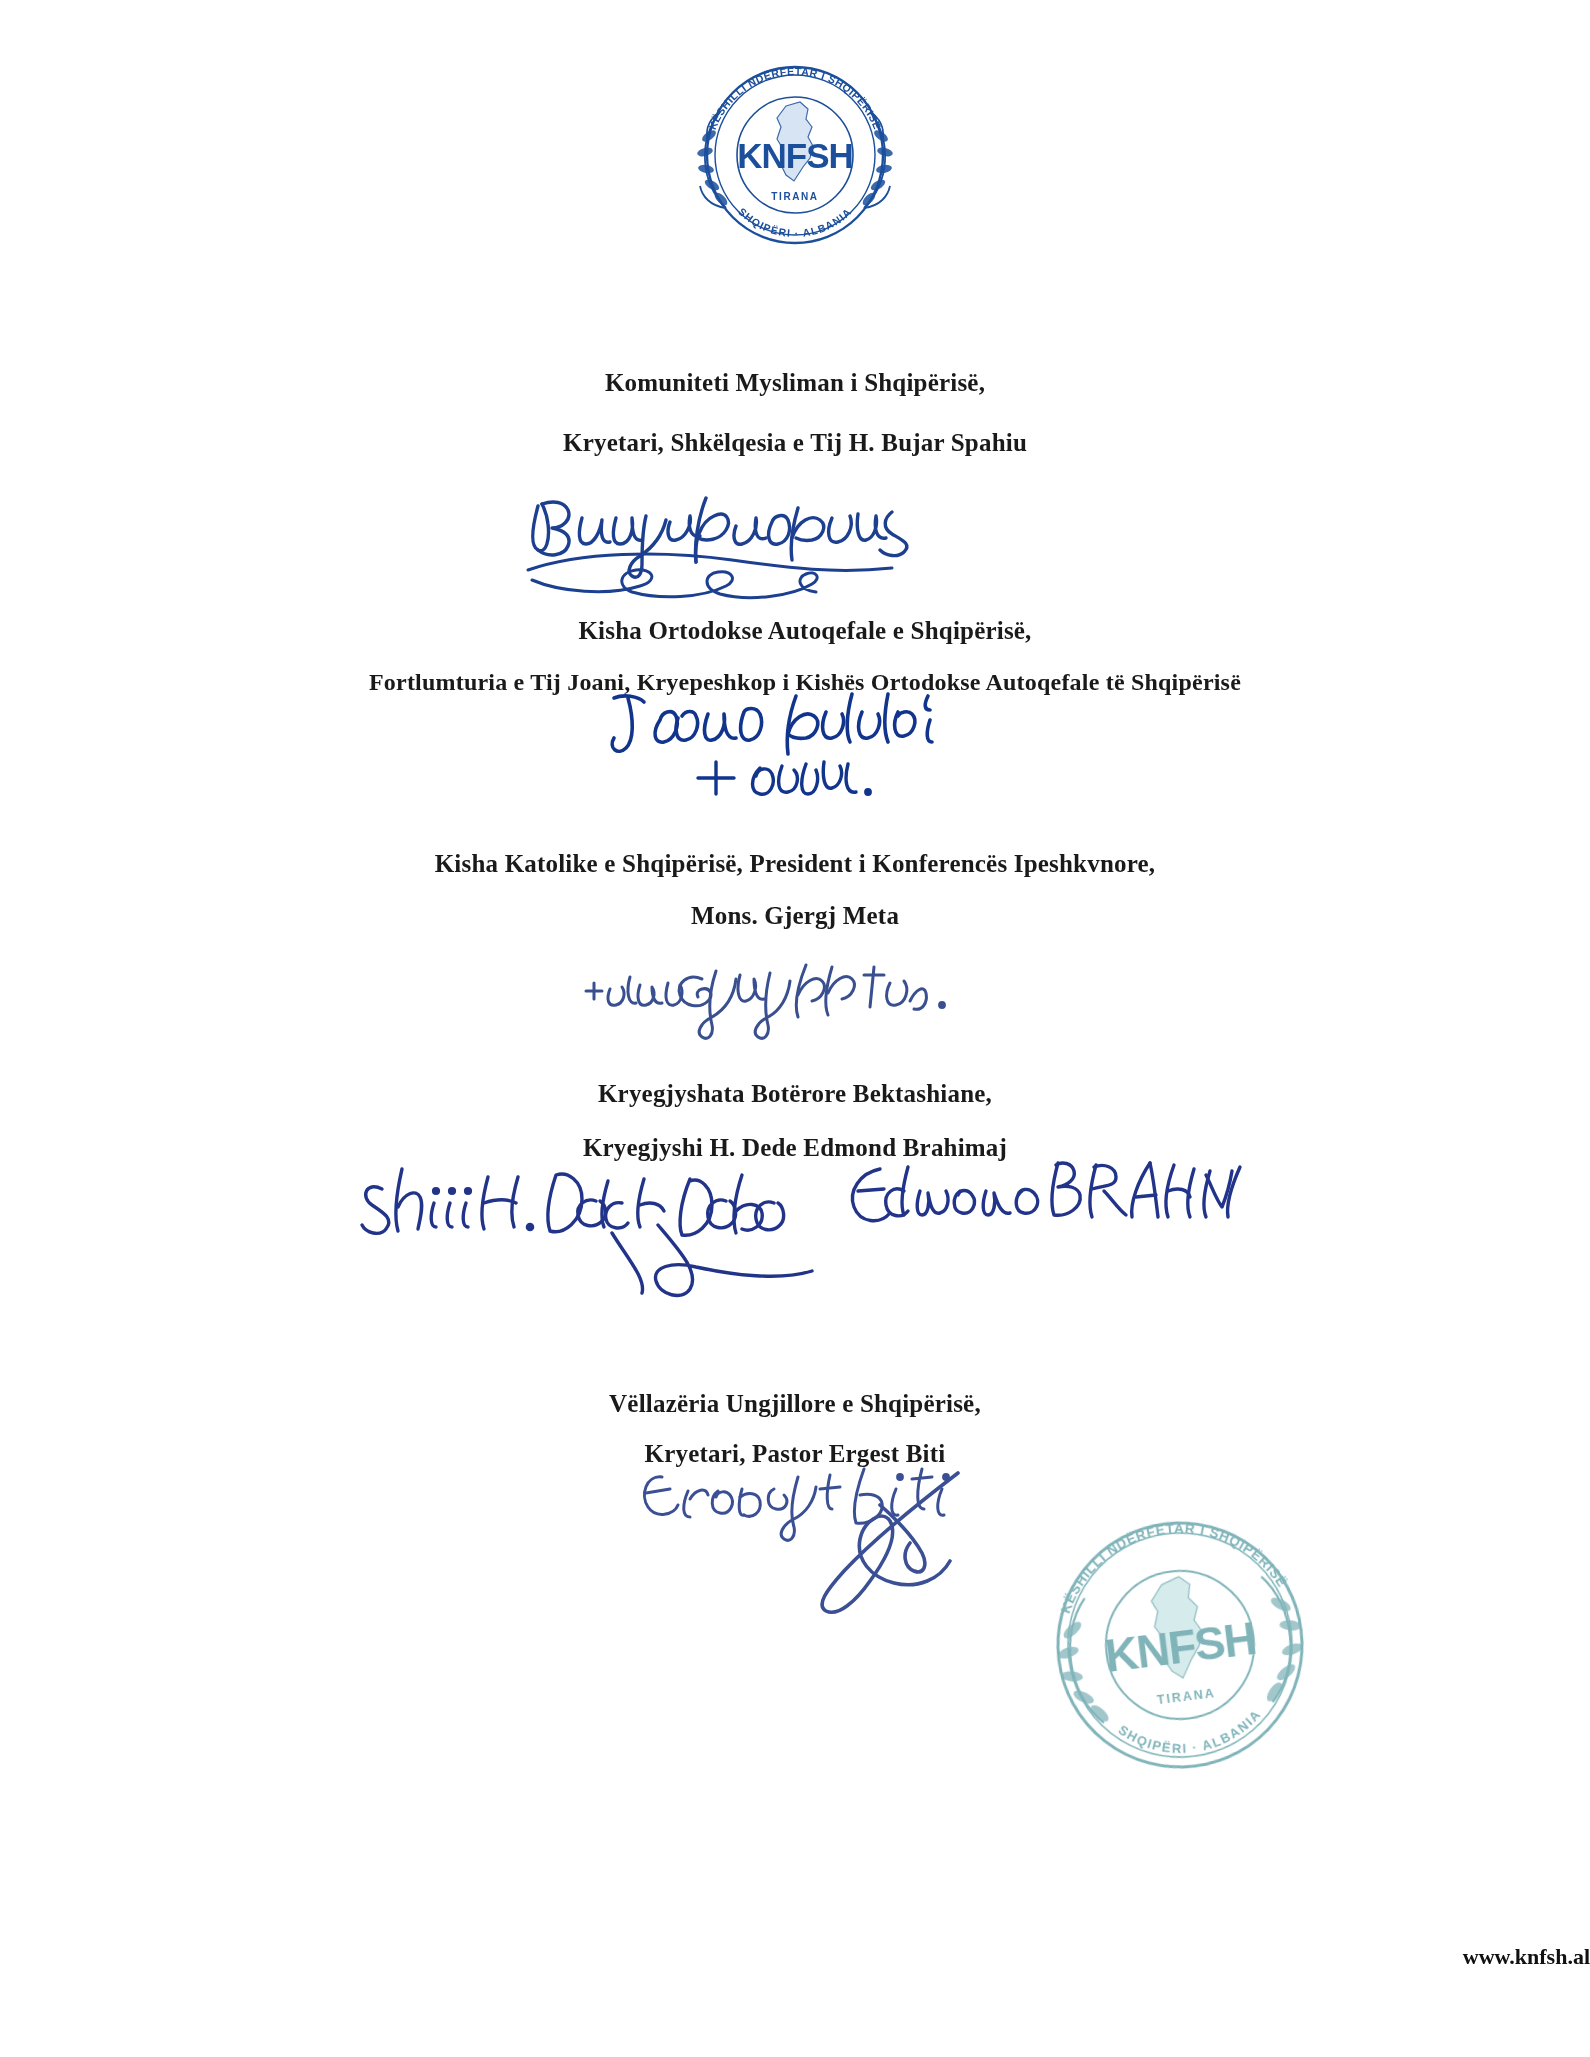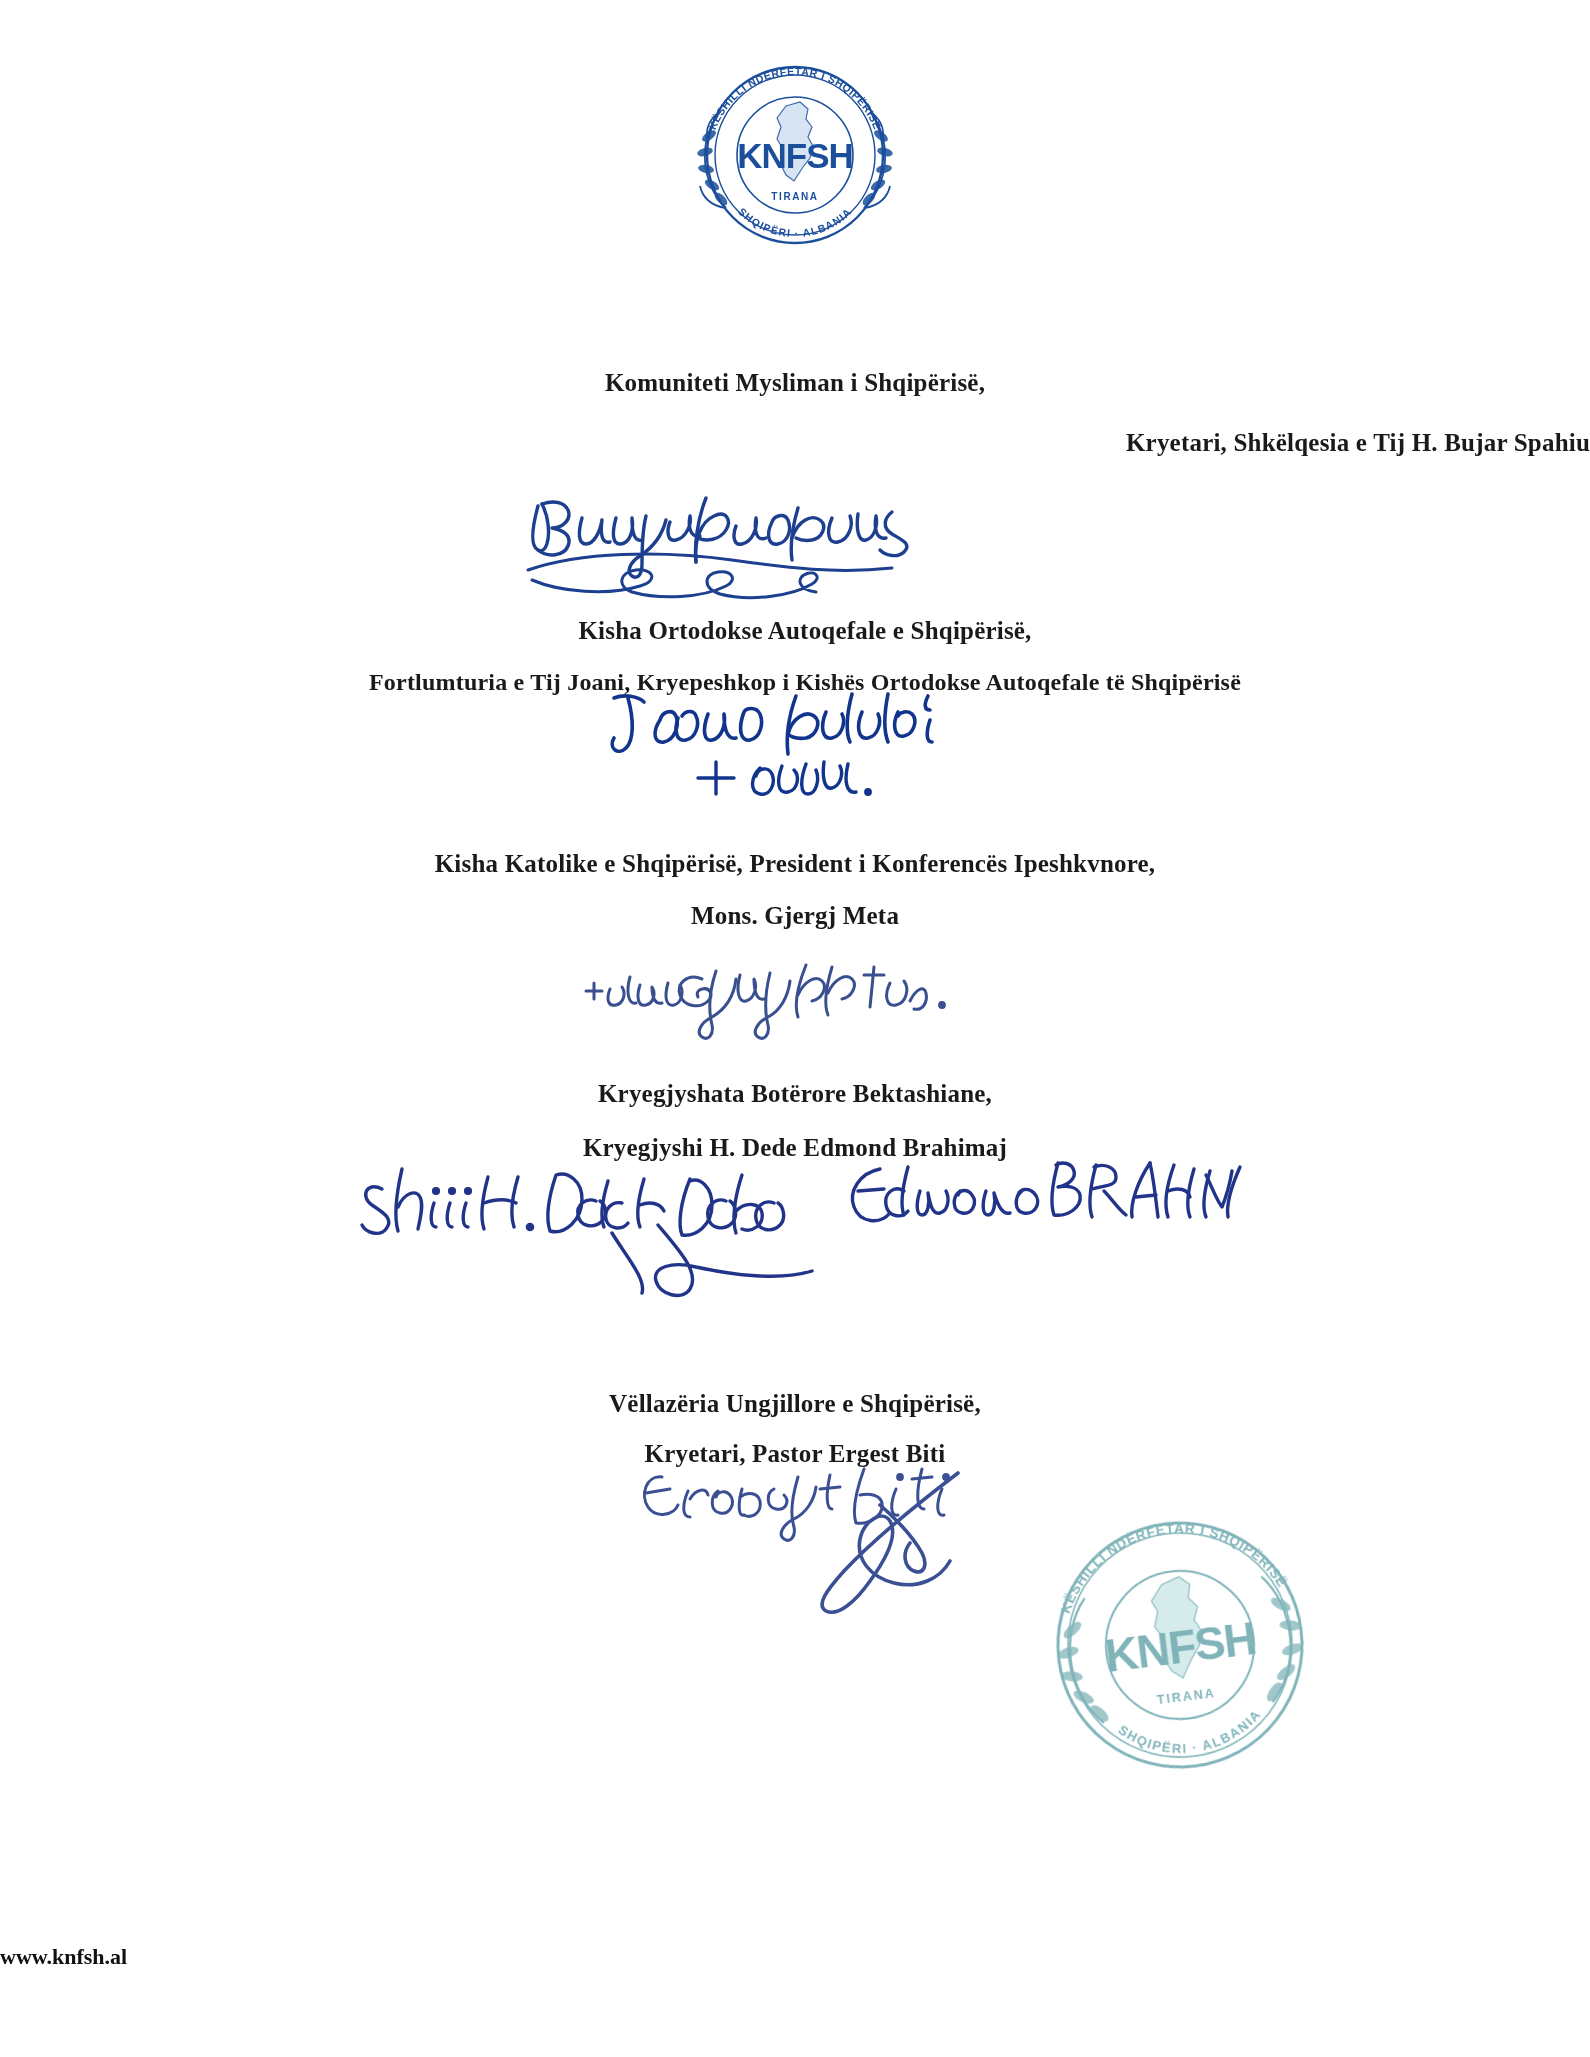--- a/index.html
+++ b/index.html
@@ -55,21 +55,21 @@
     pointer-events: none;
   }
   .sig-ink svg { display: block; overflow: visible; }
 
   
   .footer {
     position: absolute;
     left: 0;
     right: 0;
     top: 1944px;
-    text-align: left;
+    text-align: right;
     font-family: "Liberation Serif", serif;
     font-weight: bold;
     font-size: 22px;
     color: #111111;
   }
 
   
   .stamp {
     position: absolute;
     left: 1035px;
@@ -130,21 +130,21 @@
         <ellipse cx="205" cy="112" rx="8" ry="4" transform="rotate(15 205 112)"></ellipse>
         <ellipse cx="204" cy="129" rx="8" ry="4" transform="rotate(-10 204 129)"></ellipse>
         <ellipse cx="198" cy="145" rx="8" ry="4" transform="rotate(-30 198 145)"></ellipse>
         <ellipse cx="189" cy="159" rx="8" ry="4" transform="rotate(-45 189 159)"></ellipse>
       </g>
     </svg>
   </div>
 
   <div class="sig-block" style="top:364px;">
     <div class="sig-line">Komuniteti Mysliman i Shqipërisë,</div>
-    <div class="sig-line" style="margin-top:22px;text-align:right;">Kryetari, Shkëlqesia e Tij H. Bujar Spahiu</div>
+    <div class="sig-line" style="margin-top:22px;">Kryetari, Shkëlqesia e Tij H. Bujar Spahiu</div>
   </div>
 
   <div class="sig-ink" style="left:520px; top:488px;">
     <svg width="450" height="110" viewBox="0 0 450 110" xmlns="http://www.w3.org/2000/svg">
       <g fill="none" stroke="#1c3f8f" stroke-width="3.4" stroke-linecap="round" stroke-linejoin="round">
         <path d="M18,18 C12,40 10,58 18,62 C26,66 30,52 28,36 C27,26 24,20 22,16"></path>
         <path d="M22,16 C34,12 44,14 48,22 C52,32 42,40 32,40 C44,42 52,48 48,58 C44,68 28,70 18,62"></path>
         <path d="M62,30 C58,44 58,56 66,56 C74,56 80,44 82,32 C80,46 82,56 90,54"></path>
         <path d="M96,30 C92,44 92,56 100,56 C110,56 114,42 112,30 C112,44 114,54 122,52"></path>
         <path d="M126,28 C122,44 122,60 122,76 C122,86 118,92 112,88 C106,84 110,74 120,68 C132,60 142,48 146,32"></path>

